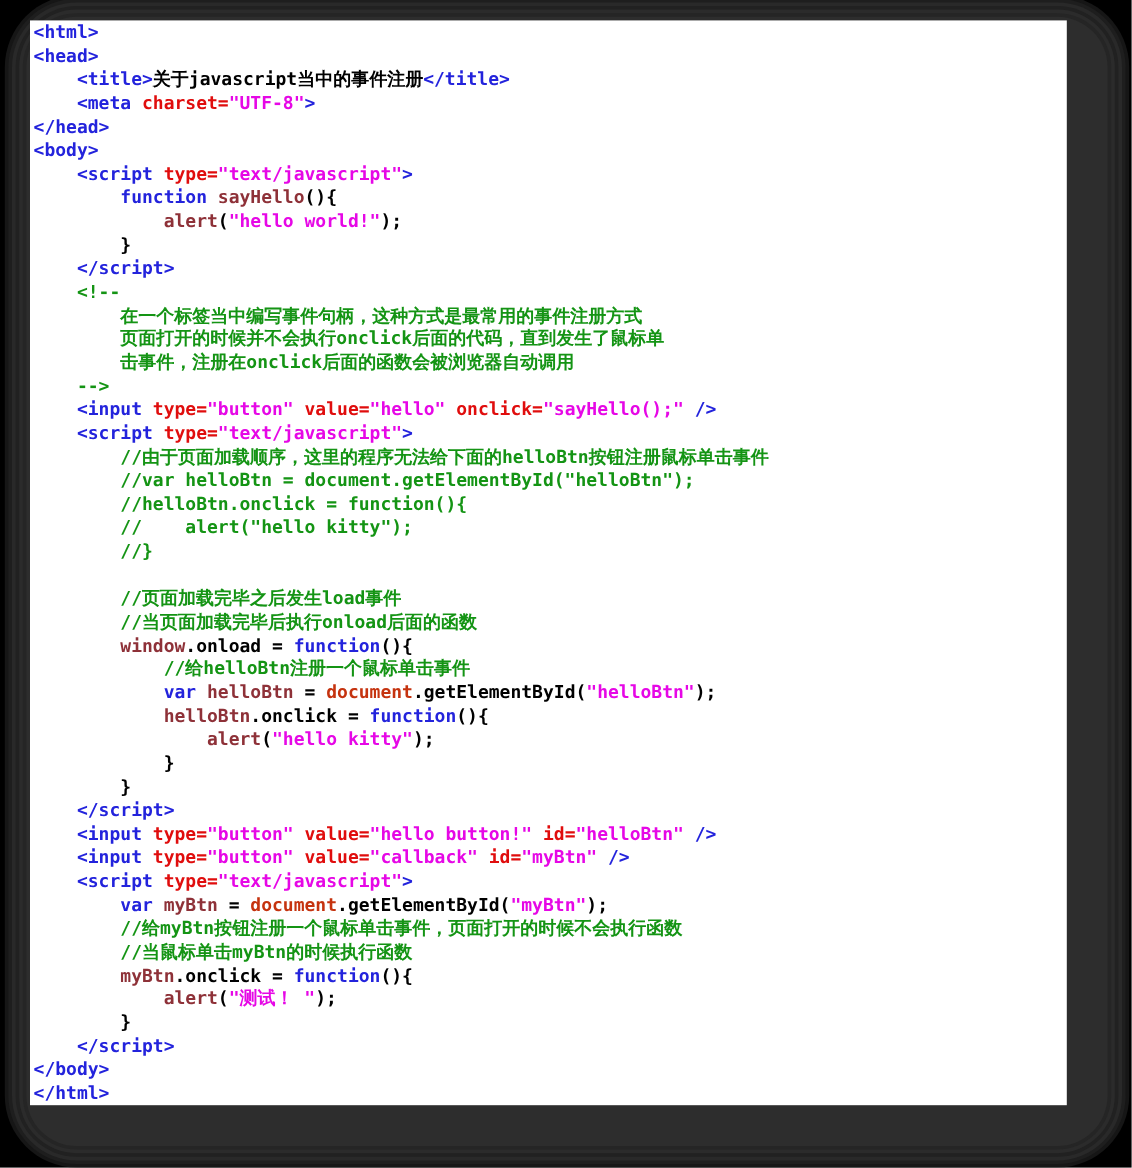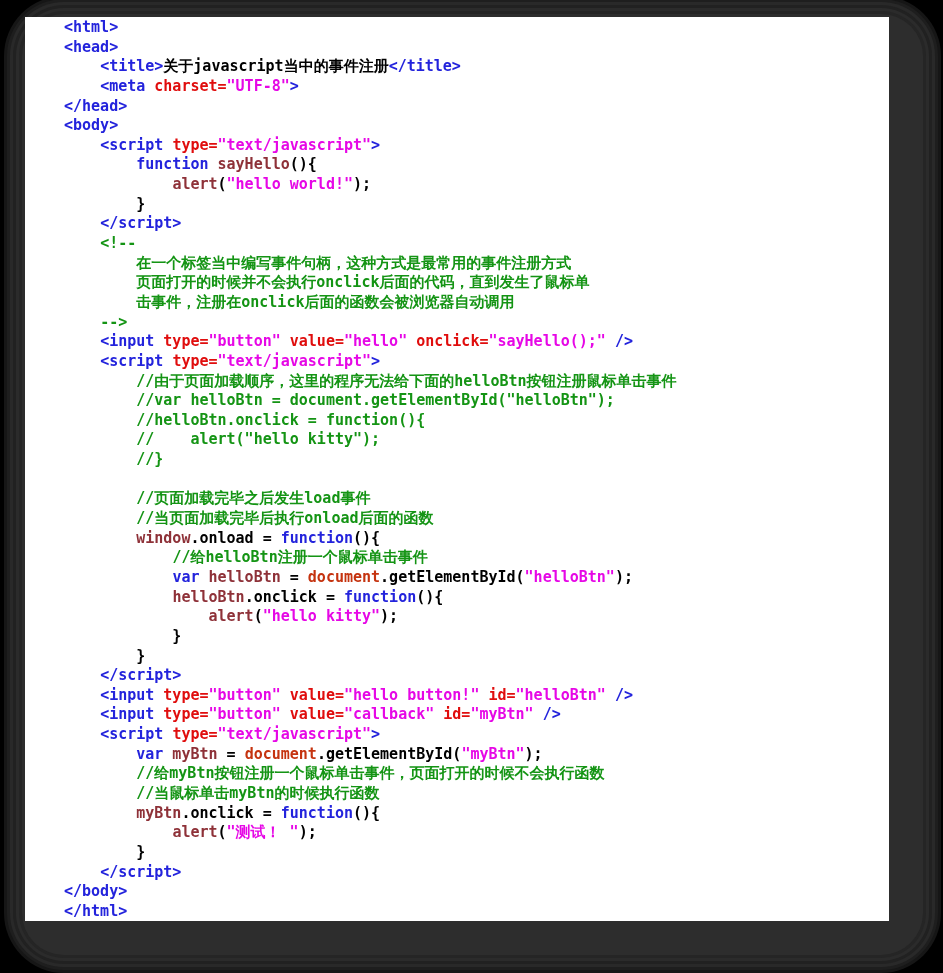--- a/index.html
+++ b/index.html
@@ -31,21 +31,21 @@
     overflow:hidden;
   }
   .code{
     position:absolute;
     left:3px;top:1px;right:0;bottom:0;
     font:bold 15px "DejaVu Sans Mono", monospace;
     line-height:19.65px;
     white-space:pre;
     color:#000;
   }
-  .line{height:19.65px;margin-left:36px;}
+  .line{height:19.65px;}
 </style>
 </head>
 <body>
 
 <div class="frame"></div>
 <div class="panel">
   <div class="code" id="code-area"><div class="line"><span style="color: rgb(35, 35, 220);">&lt;html&gt;</span></div><div class="line"><span style="color: rgb(35, 35, 220);">&lt;head&gt;</span></div><div class="line"><span style="color: rgb(0, 0, 0);">    </span><span style="color: rgb(35, 35, 220);">&lt;title&gt;</span><span style="color: rgb(0, 0, 0);">关于javascript当中的事件注册</span><span style="color: rgb(35, 35, 220);">&lt;/title&gt;</span></div><div class="line"><span style="color: rgb(0, 0, 0);">    </span><span style="color: rgb(35, 35, 220);">&lt;meta </span><span style="color: rgb(224, 13, 13);">charset=</span><span style="color: rgb(230, 7, 230);">"UTF-8"</span><span style="color: rgb(35, 35, 220);">&gt;</span></div><div class="line"><span style="color: rgb(35, 35, 220);">&lt;/head&gt;</span></div><div class="line"><span style="color: rgb(35, 35, 220);">&lt;body&gt;</span></div><div class="line"><span style="color: rgb(0, 0, 0);">    </span><span style="color: rgb(35, 35, 220);">&lt;script </span><span style="color: rgb(224, 13, 13);">type=</span><span style="color: rgb(230, 7, 230);">"text/javascript"</span><span style="color: rgb(35, 35, 220);">&gt;</span></div><div class="line"><span style="color: rgb(0, 0, 0);">        </span><span style="color: rgb(35, 35, 220);">function</span><span style="color: rgb(142, 49, 56);"> sayHello</span><span style="color: rgb(0, 0, 0);">(){</span></div><div class="line"><span style="color: rgb(0, 0, 0);">            </span><span style="color: rgb(142, 49, 56);">alert</span><span style="color: rgb(0, 0, 0);">(</span><span style="color: rgb(230, 7, 230);">"hello world!"</span><span style="color: rgb(0, 0, 0);">);</span></div><div class="line"><span style="color: rgb(0, 0, 0);">        }</span></div><div class="line"><span style="color: rgb(0, 0, 0);">    </span><span style="color: rgb(35, 35, 220);">&lt;/script&gt;</span></div><div class="line"><span style="color: rgb(0, 0, 0);">    </span><span style="color: rgb(20, 148, 20);">&lt;!--</span></div><div class="line"><span style="color: rgb(0, 0, 0);">        </span><span style="color: rgb(20, 148, 20);">在一个标签当中编写事件句柄，这种方式是最常用的事件注册方式</span></div><div class="line"><span style="color: rgb(0, 0, 0);">        </span><span style="color: rgb(20, 148, 20);">页面打开的时候并不会执行onclick后面的代码，直到发生了鼠标单</span></div><div class="line"><span style="color: rgb(0, 0, 0);">        </span><span style="color: rgb(20, 148, 20);">击事件，注册在onclick后面的函数会被浏览器自动调用</span></div><div class="line"><span style="color: rgb(0, 0, 0);">    </span><span style="color: rgb(20, 148, 20);">--&gt;</span></div><div class="line"><span style="color: rgb(0, 0, 0);">    </span><span style="color: rgb(35, 35, 220);">&lt;input </span><span style="color: rgb(224, 13, 13);">type=</span><span style="color: rgb(230, 7, 230);">"button"</span><span style="color: rgb(224, 13, 13);"> value=</span><span style="color: rgb(230, 7, 230);">"hello"</span><span style="color: rgb(224, 13, 13);"> onclick=</span><span style="color: rgb(230, 7, 230);">"sayHello();"</span><span style="color: rgb(35, 35, 220);"> /&gt;</span></div><div class="line"><span style="color: rgb(0, 0, 0);">    </span><span style="color: rgb(35, 35, 220);">&lt;script </span><span style="color: rgb(224, 13, 13);">type=</span><span style="color: rgb(230, 7, 230);">"text/javascript"</span><span style="color: rgb(35, 35, 220);">&gt;</span></div><div class="line"><span style="color: rgb(0, 0, 0);">        </span><span style="color: rgb(20, 148, 20);">//由于页面加载顺序，这里的程序无法给下面的helloBtn按钮注册鼠标单击事件</span></div><div class="line"><span style="color: rgb(0, 0, 0);">        </span><span style="color: rgb(20, 148, 20);">//var helloBtn = document.getElementById("helloBtn");</span></div><div class="line"><span style="color: rgb(0, 0, 0);">        </span><span style="color: rgb(20, 148, 20);">//helloBtn.onclick = function(){</span></div><div class="line"><span style="color: rgb(0, 0, 0);">        </span><span style="color: rgb(20, 148, 20);">//    alert("hello kitty");</span></div><div class="line"><span style="color: rgb(0, 0, 0);">        </span><span style="color: rgb(20, 148, 20);">//}</span></div><div class="line"> </div><div class="line"><span style="color: rgb(0, 0, 0);">        </span><span style="color: rgb(20, 148, 20);">//页面加载完毕之后发生load事件</span></div><div class="line"><span style="color: rgb(0, 0, 0);">        </span><span style="color: rgb(20, 148, 20);">//当页面加载完毕后执行onload后面的函数</span></div><div class="line"><span style="color: rgb(0, 0, 0);">        </span><span style="color: rgb(142, 49, 56);">window</span><span style="color: rgb(0, 0, 0);">.onload = </span><span style="color: rgb(35, 35, 220);">function</span><span style="color: rgb(0, 0, 0);">(){</span></div><div class="line"><span style="color: rgb(0, 0, 0);">            </span><span style="color: rgb(20, 148, 20);">//给helloBtn注册一个鼠标单击事件</span></div><div class="line"><span style="color: rgb(0, 0, 0);">            </span><span style="color: rgb(35, 35, 220);">var</span><span style="color: rgb(142, 49, 56);"> helloBtn</span><span style="color: rgb(0, 0, 0);"> = </span><span style="color: rgb(197, 51, 15);">document</span><span style="color: rgb(0, 0, 0);">.getElementById(</span><span style="color: rgb(230, 7, 230);">"helloBtn"</span><span style="color: rgb(0, 0, 0);">);</span></div><div class="line"><span style="color: rgb(0, 0, 0);">            </span><span style="color: rgb(142, 49, 56);">helloBtn</span><span style="color: rgb(0, 0, 0);">.onclick = </span><span style="color: rgb(35, 35, 220);">function</span><span style="color: rgb(0, 0, 0);">(){</span></div><div class="line"><span style="color: rgb(0, 0, 0);">                </span><span style="color: rgb(142, 49, 56);">alert</span><span style="color: rgb(0, 0, 0);">(</span><span style="color: rgb(230, 7, 230);">"hello kitty"</span><span style="color: rgb(0, 0, 0);">);</span></div><div class="line"><span style="color: rgb(0, 0, 0);">            }</span></div><div class="line"><span style="color: rgb(0, 0, 0);">        }</span></div><div class="line"><span style="color: rgb(0, 0, 0);">    </span><span style="color: rgb(35, 35, 220);">&lt;/script&gt;</span></div><div class="line"><span style="color: rgb(0, 0, 0);">    </span><span style="color: rgb(35, 35, 220);">&lt;input </span><span style="color: rgb(224, 13, 13);">type=</span><span style="color: rgb(230, 7, 230);">"button"</span><span style="color: rgb(224, 13, 13);"> value=</span><span style="color: rgb(230, 7, 230);">"hello button!"</span><span style="color: rgb(224, 13, 13);"> id=</span><span style="color: rgb(230, 7, 230);">"helloBtn"</span><span style="color: rgb(35, 35, 220);"> /&gt;</span></div><div class="line"><span style="color: rgb(0, 0, 0);">    </span><span style="color: rgb(35, 35, 220);">&lt;input </span><span style="color: rgb(224, 13, 13);">type=</span><span style="color: rgb(230, 7, 230);">"button"</span><span style="color: rgb(224, 13, 13);"> value=</span><span style="color: rgb(230, 7, 230);">"callback"</span><span style="color: rgb(224, 13, 13);"> id=</span><span style="color: rgb(230, 7, 230);">"myBtn"</span><span style="color: rgb(35, 35, 220);"> /&gt;</span></div><div class="line"><span style="color: rgb(0, 0, 0);">    </span><span style="color: rgb(35, 35, 220);">&lt;script </span><span style="color: rgb(224, 13, 13);">type=</span><span style="color: rgb(230, 7, 230);">"text/javascript"</span><span style="color: rgb(35, 35, 220);">&gt;</span></div><div class="line"><span style="color: rgb(0, 0, 0);">        </span><span style="color: rgb(35, 35, 220);">var</span><span style="color: rgb(142, 49, 56);"> myBtn</span><span style="color: rgb(0, 0, 0);"> = </span><span style="color: rgb(197, 51, 15);">document</span><span style="color: rgb(0, 0, 0);">.getElementById(</span><span style="color: rgb(230, 7, 230);">"myBtn"</span><span style="color: rgb(0, 0, 0);">);</span></div><div class="line"><span style="color: rgb(0, 0, 0);">        </span><span style="color: rgb(20, 148, 20);">//给myBtn按钮注册一个鼠标单击事件，页面打开的时候不会执行函数</span></div><div class="line"><span style="color: rgb(0, 0, 0);">        </span><span style="color: rgb(20, 148, 20);">//当鼠标单击myBtn的时候执行函数</span></div><div class="line"><span style="color: rgb(0, 0, 0);">        </span><span style="color: rgb(142, 49, 56);">myBtn</span><span style="color: rgb(0, 0, 0);">.onclick = </span><span style="color: rgb(35, 35, 220);">function</span><span style="color: rgb(0, 0, 0);">(){</span></div><div class="line"><span style="color: rgb(0, 0, 0);">            </span><span style="color: rgb(142, 49, 56);">alert</span><span style="color: rgb(0, 0, 0);">(</span><span style="color: rgb(230, 7, 230);">"测试！ "</span><span style="color: rgb(0, 0, 0);">);</span></div><div class="line"><span style="color: rgb(0, 0, 0);">        }</span></div><div class="line"><span style="color: rgb(0, 0, 0);">    </span><span style="color: rgb(35, 35, 220);">&lt;/script&gt;</span></div><div class="line"><span style="color: rgb(35, 35, 220);">&lt;/body&gt;</span></div><div class="line"><span style="color: rgb(35, 35, 220);">&lt;/html&gt;</span></div></div>
 </div>
 
 </body></html>

